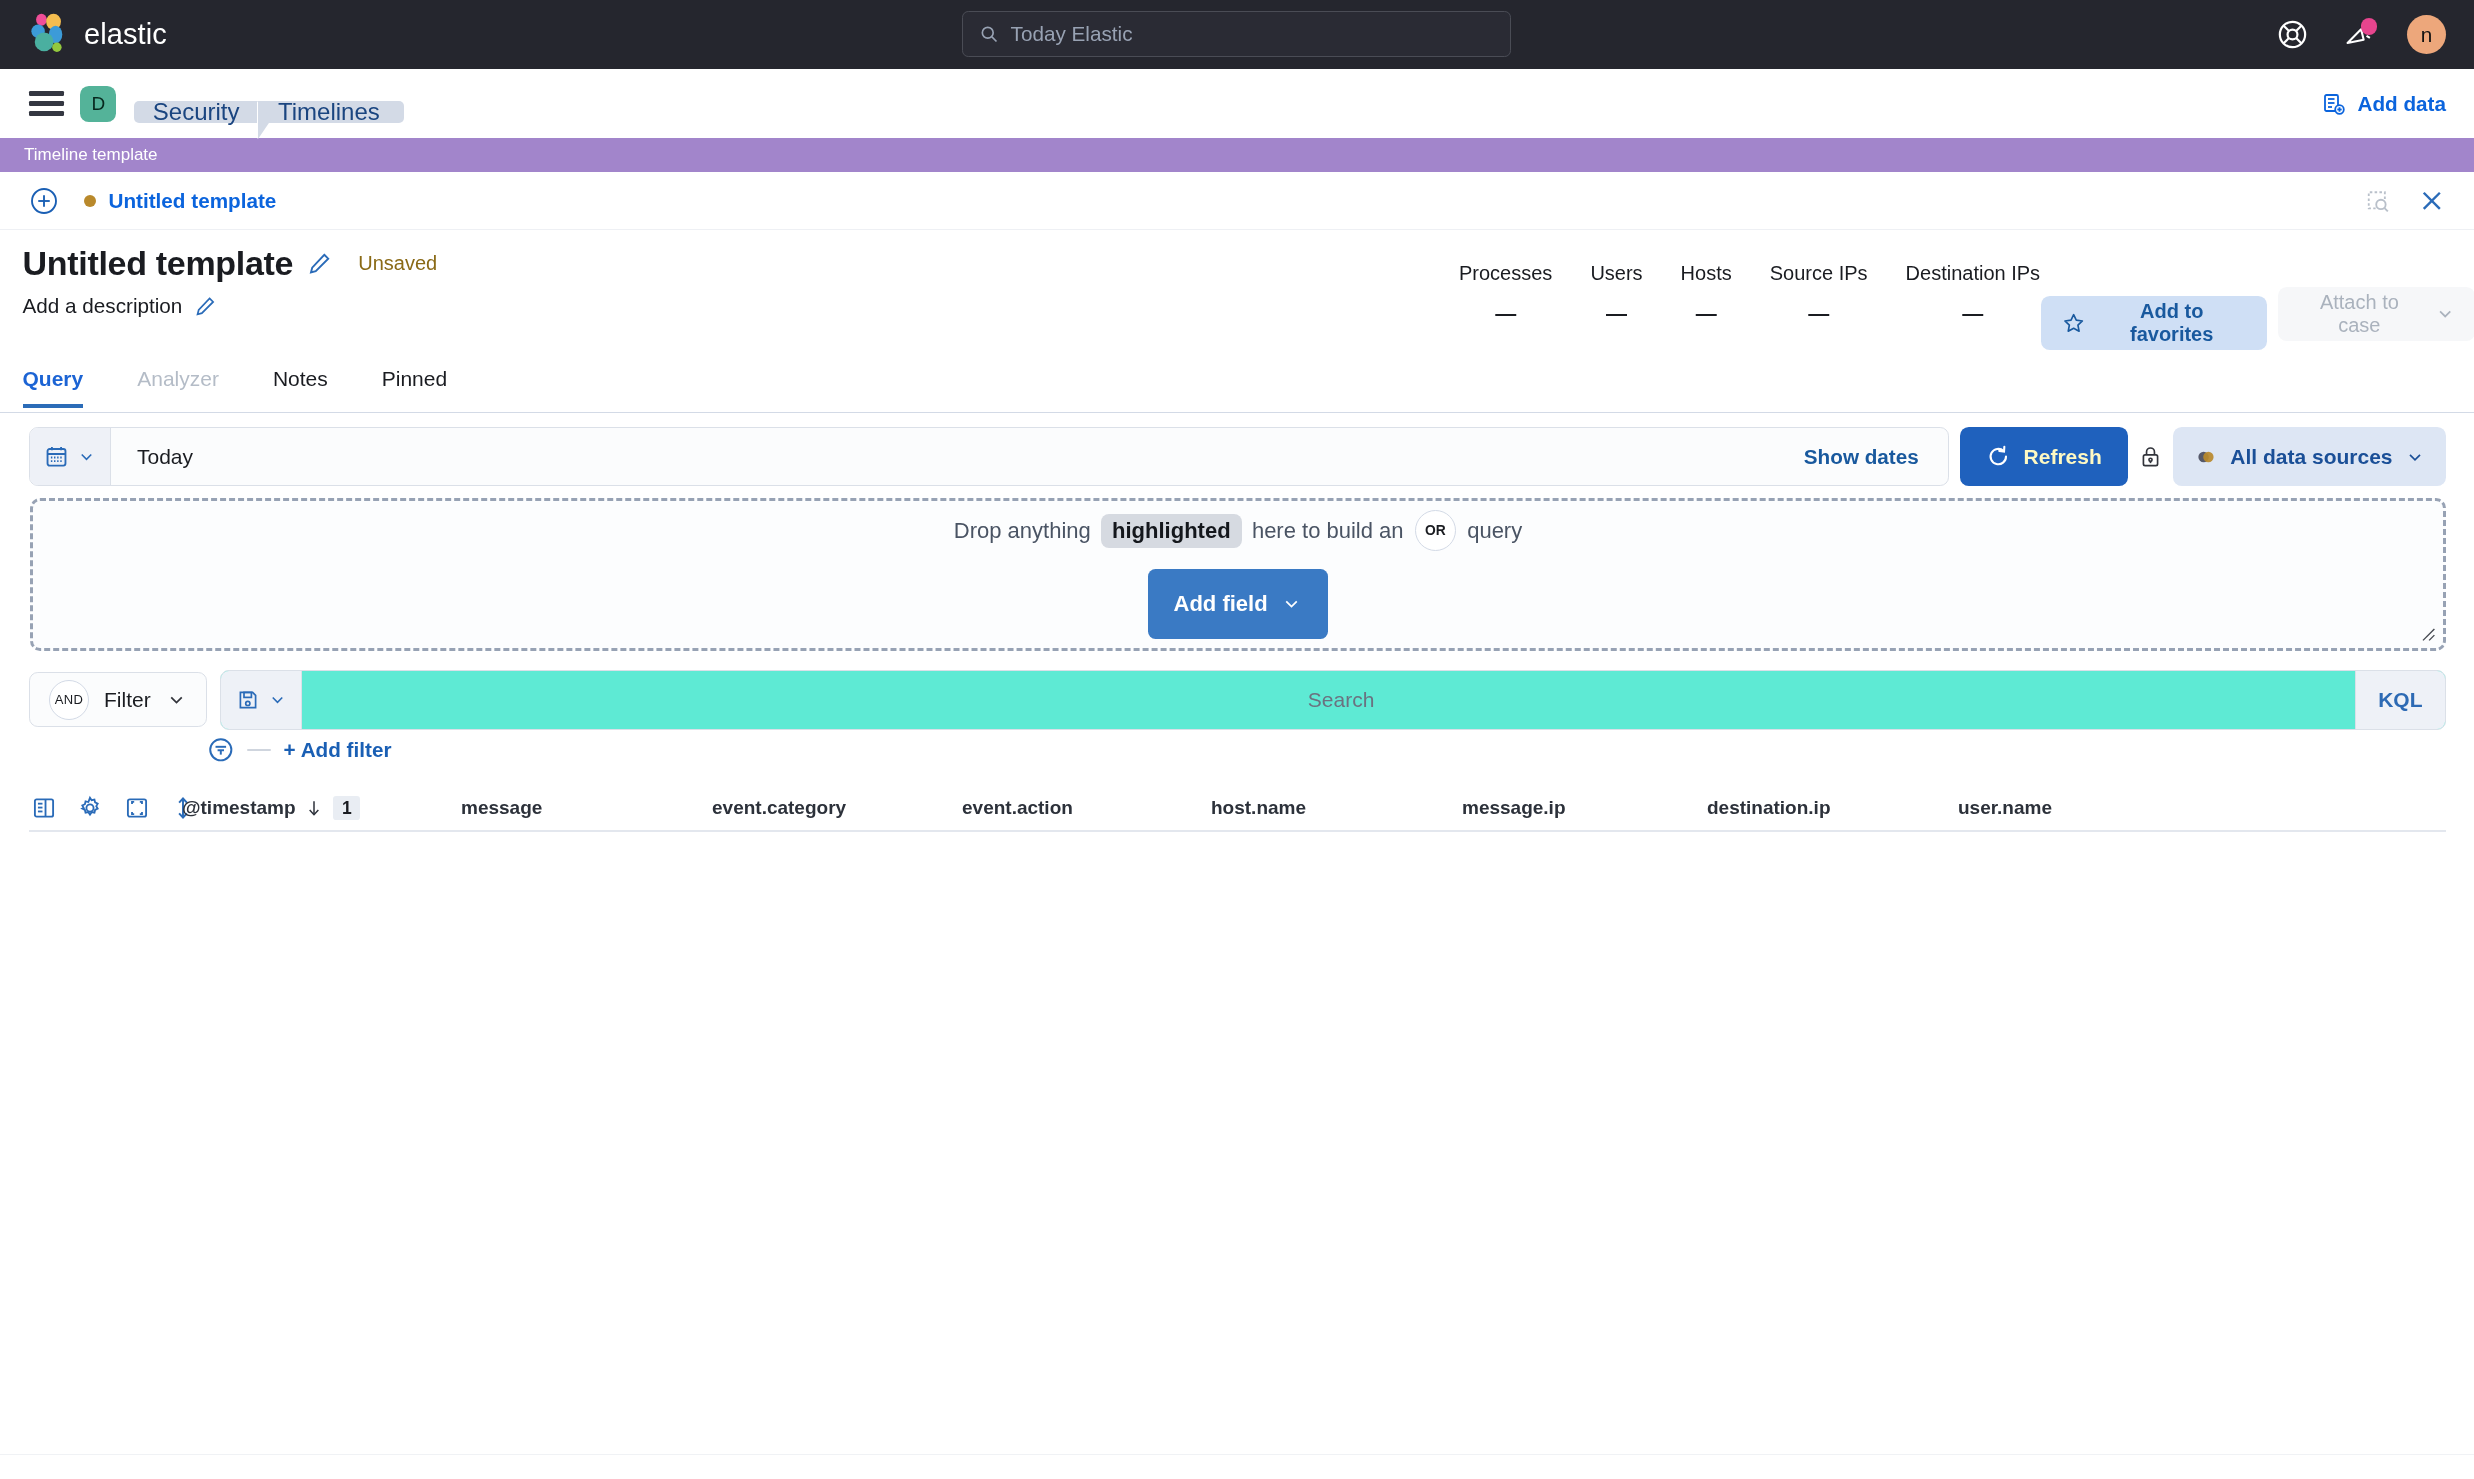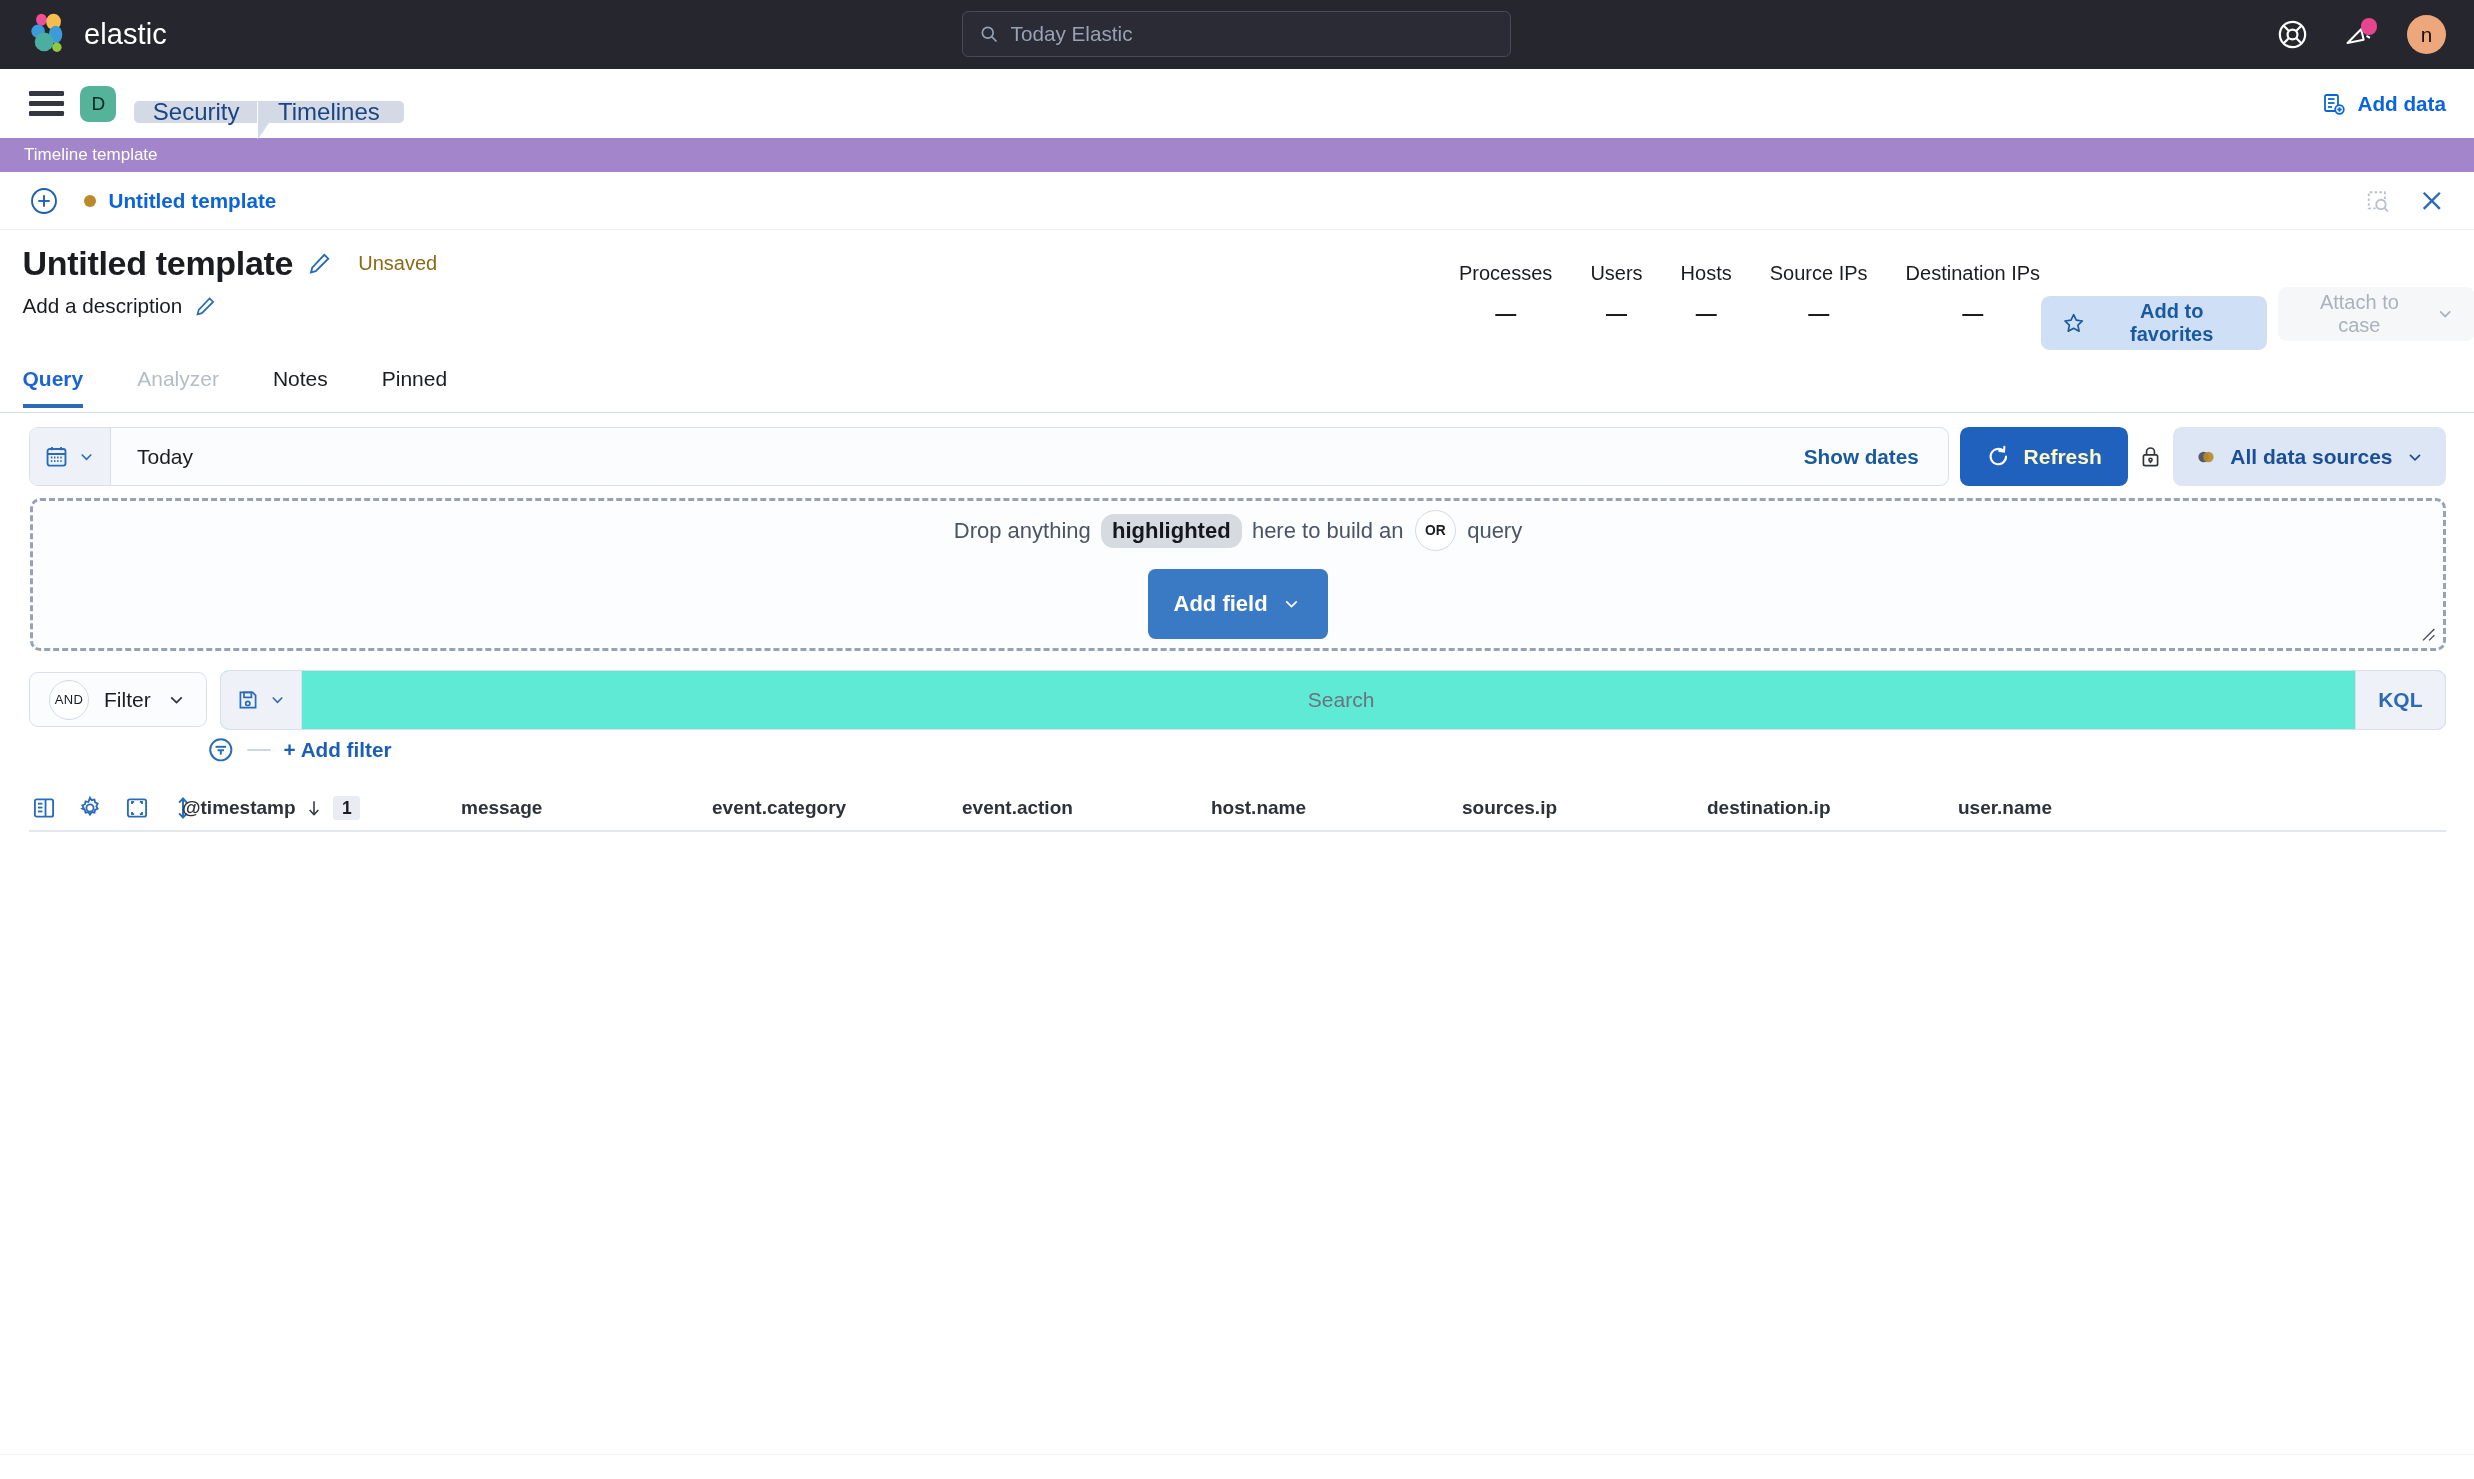--- a/index.html
+++ b/index.html
@@ -319,21 +319,21 @@
   .drop-text {
     display: flex; align-items: center; gap: 0;
     font-size: 22px; color: #4a5464;
   }
   .hl-chip {
     background: #d6dae1;
     color: #14171c;
     font-weight: 700;
     padding: 3.8px 11.3px;
     margin: 0 10px;
-    border-radius: 13px;
+    border-radius: 8px;
   }
   .or-chip {
     border: 1.3px solid #d3dae6;
     border-radius: 50%;
     width: 41px; height: 41px;
     display: flex; align-items: center; justify-content: center;
     font-size: 13.8px; font-weight: 700; color: #1a1c21;
     margin: 0 11.3px;
     background: #fff;
   }
@@ -755,21 +755,21 @@
         <line x1="12" y1="4" x2="12" y2="19.6"></line>
           <polyline points="6.8,14.4 12,20 17.2,14.4"></polyline>
       </svg>
       <span class="sort-num">1</span>
     </div>
 
     <span class="col" style="left:432px">message</span>
     <span class="col" style="left:683px">event.category</span>
     <span class="col" style="left:933px">event.action</span>
     <span class="col" style="left:1182px">host.name</span>
-    <span class="col" style="left:1433px">sources.ip</span>
+    <span class="col" style="left:1433px">message.ip</span>
     <span class="col" style="left:1678px">destination.ip</span>
     <span class="col" style="left:1929px">user.name</span>
   </div>
 
   <div class="grid-body"></div>
   <div class="footer-strip"></div>
 
 </div>
 
 

